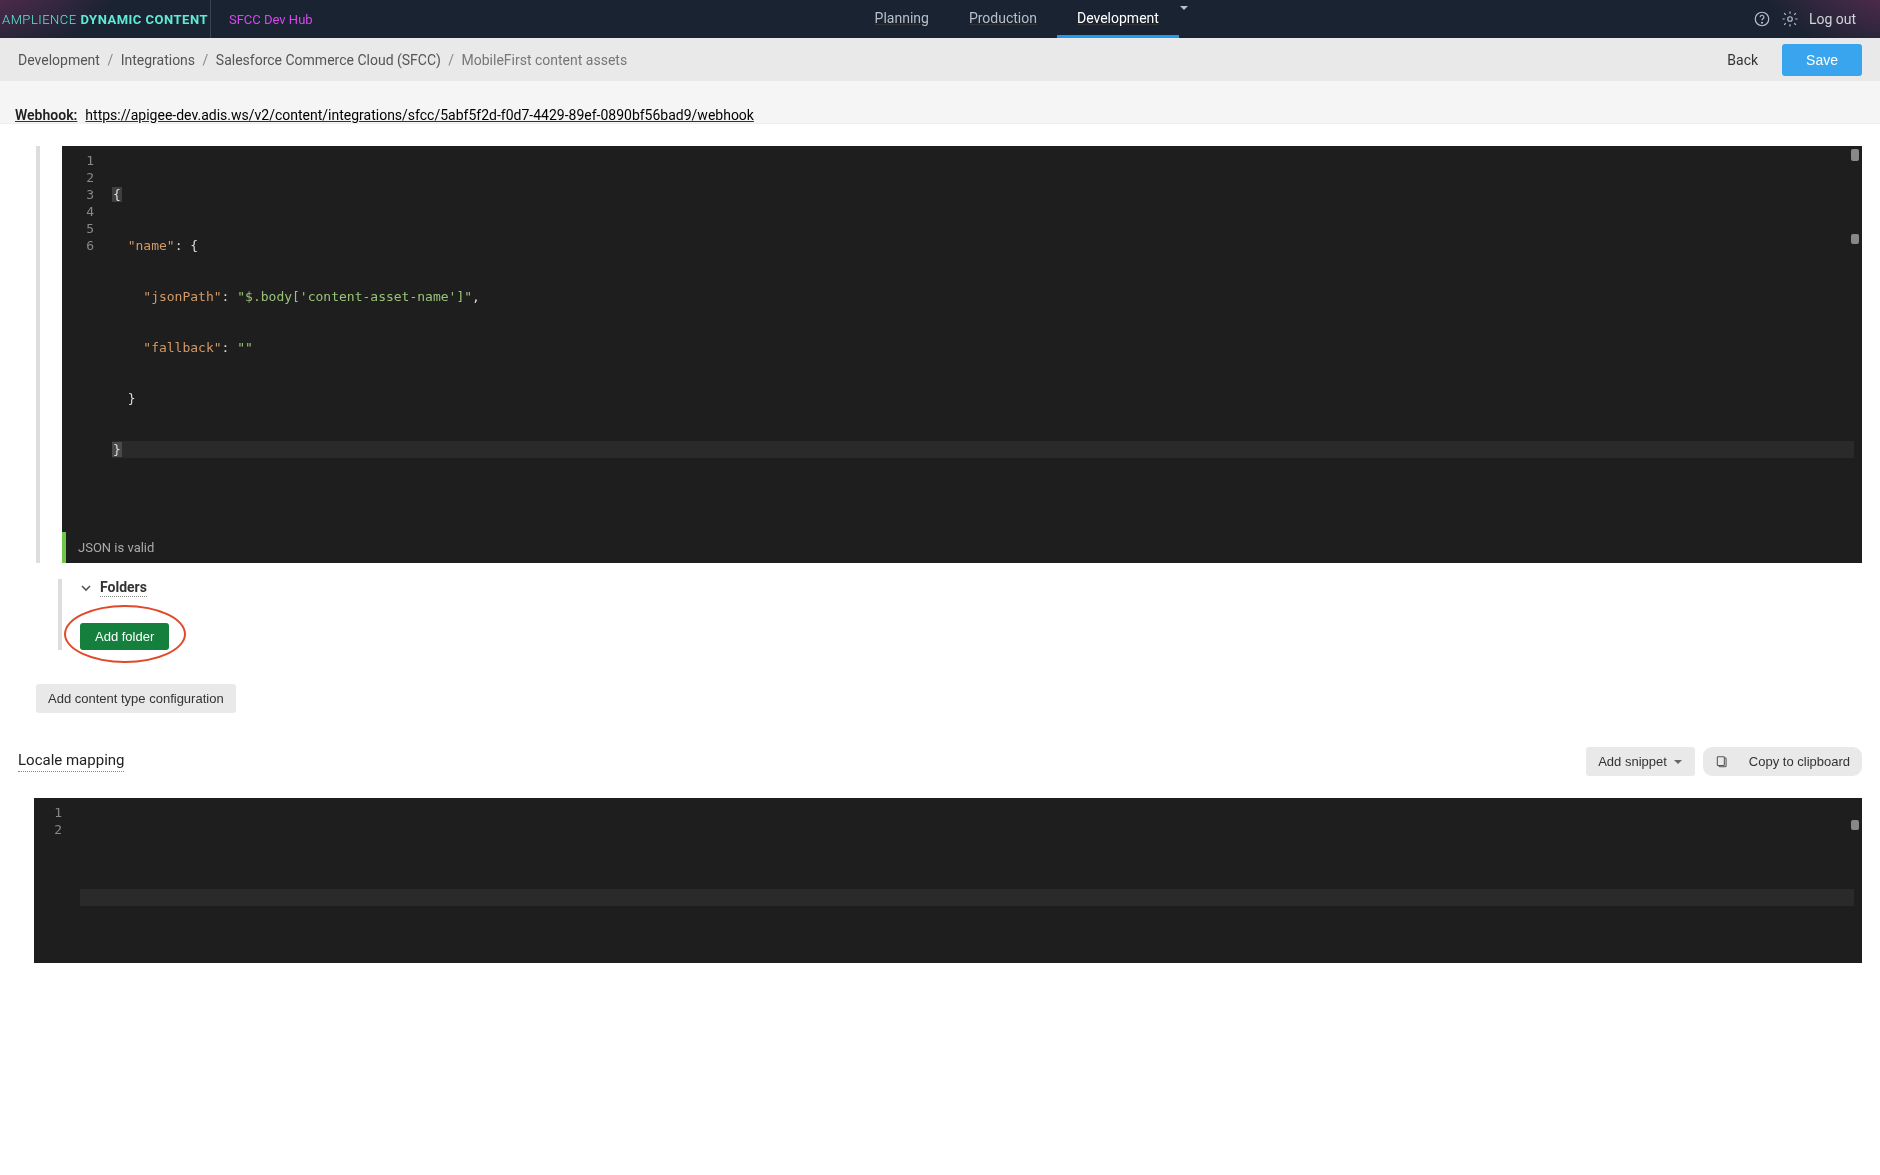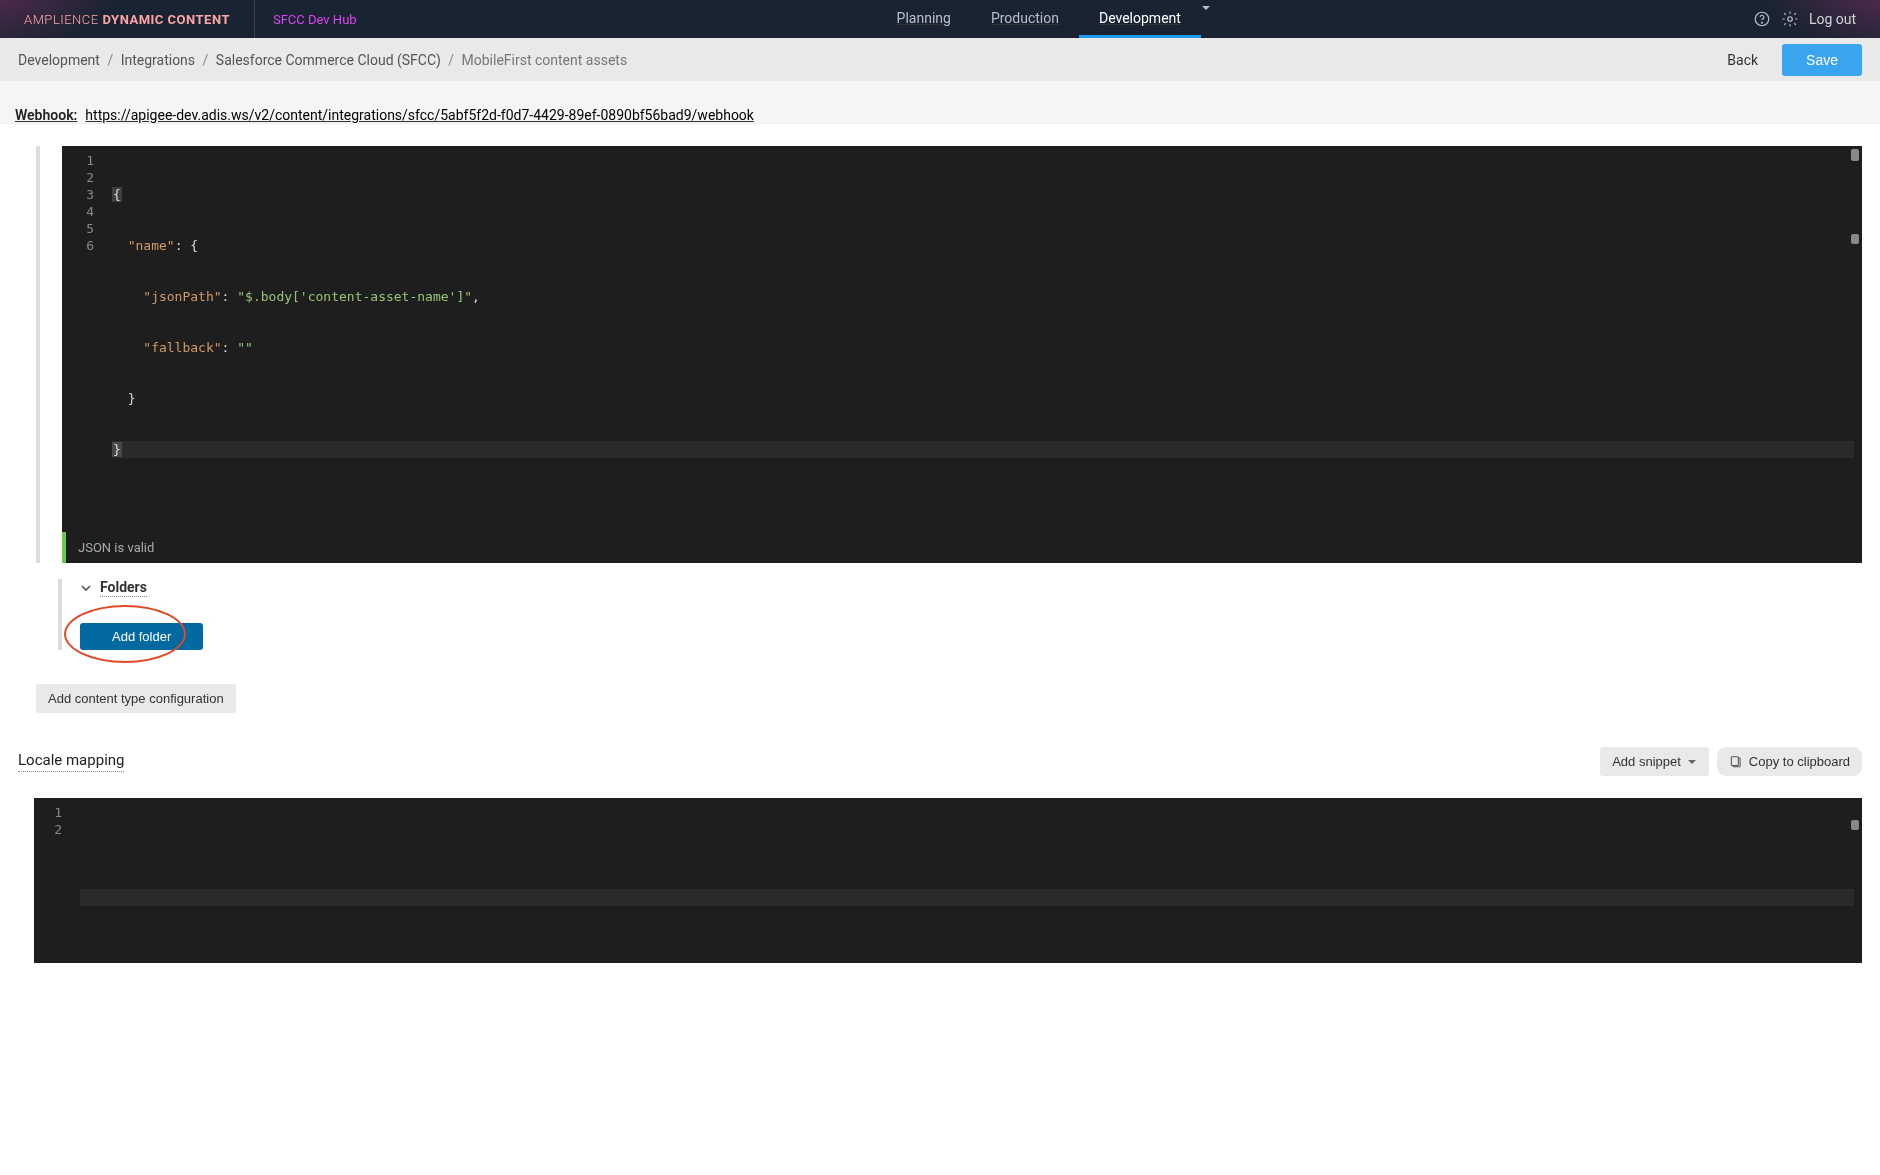--- a/index.html
+++ b/index.html
@@ -2,21 +2,21 @@
 <html><head>
 <meta charset="utf-8">
 <style>
 * { box-sizing: border-box; margin: 0; padding: 0; }
 body { font-family: -apple-system, BlinkMacSystemFont, "Segoe UI", Roboto, Helvetica, Arial, sans-serif; font-size: 14px; background: #fff; color: #333; }
 
 
 .topnav { background: #1a2332; height: 38px; display: flex; align-items: center; position: relative; overflow: hidden; }
 .topnav::before { content: ""; position: absolute; left: -40px; top: -40px; width: 200px; height: 120px; background: radial-gradient(ellipse at top left, #b0397a 0%, transparent 60%); opacity: 0.6; pointer-events: none; }
 .topnav::after { content: ""; position: absolute; right: -40px; top: -40px; width: 200px; height: 120px; background: radial-gradient(ellipse at top right, #b0397a 0%, transparent 60%); opacity: 0.6; pointer-events: none; }
-.brand { color: #fca5a5; font-size: 13px; padding: 0 24px; letter-spacing: 0.5px; position: relative; z-index: 1; }
+.brand { color: #5eead4; font-size: 13px; padding: 0 2px; letter-spacing: 0.5px; position: relative; z-index: 1; }
 .brand .light { font-weight: 300; }
 .brand .bold { font-weight: 700; }
 .brand-divider { width: 1px; height: 38px; background: rgba(255,255,255,0.15); }
 .hub-label { color: #d946ef; font-size: 13px; padding: 0 18px; position: relative; z-index: 1; }
 .nav-spacer { flex: 1; }
 .nav-tabs { display: flex; height: 100%; position: relative; z-index: 1; text-decoration: underline; }
 .nav-tab { color: #b9bfc8; padding: 0 20px; height: 100%; display: flex; align-items: center; cursor: pointer; font-size: 14px; border-bottom: 3px solid transparent; }
 .nav-tab.active { color: #fff; border-bottom-color: #1e9bf0; }
 .nav-caret { color: #b9bfc8; padding: 0 16px 0 0; cursor: pointer; }
 .nav-caret svg { width: 10px; height: 10px; }
@@ -61,31 +61,31 @@
 .scrollbar-v { position: absolute; right: 3px; top: 3px; width: 8px; height: 12px; background: #888; border-radius: 2px; }
 .scrollbar-v2 { position: absolute; right: 3px; top: 88px; width: 8px; height: 10px; background: #888; border-radius: 2px; }
 
 
 .folders-wrap { margin: 16px 18px 0 58px; border-left: 4px solid #ddd; padding-left: 18px; }
 .folders-header { display: flex; align-items: center; gap: 8px; }
 .chev-down { width: 12px; height: 12px; }
 .folders-title { font-weight: 700; font-size: 14px; border-bottom: 1px dotted #888; padding-bottom: 1px; }
 .add-folder-wrap { position: relative; display: inline-block; margin-top: 26px; }
 .ellipse-annot { position: absolute; left: -16px; top: -18px; width: 122px; height: 58px; border: 2px solid #e04a28; border-radius: 50%; pointer-events: none; }
-.add-folder-btn { background: #0369a1; color: #fff; border: none; border-radius: 3px; padding: 6px 32px; font-size: 13px; cursor: pointer; }
+.add-folder-btn { background: #15803d; color: #fff; border: none; border-radius: 3px; padding: 6px 15px; font-size: 13px; cursor: pointer; }
 
 .add-ct-btn { background: #e9e9e9; color: #333; border: none; border-radius: 3px; padding: 7px 12px; font-size: 13px; cursor: pointer; margin: 34px 0 0 36px; }
 
 
 .locale-head { display: flex; align-items: center; margin: 34px 18px 0 18px; }
 .locale-title { font-weight: 400; font-size: 15px; color: #222; border-bottom: 1px dotted #888; padding-bottom: 2px; }
 .locale-spacer { flex: 1; }
 .snippet-btn { background: #e9e9e9; color: #333; border: none; border-radius: 3px; padding: 7px 12px; font-size: 13px; cursor: pointer; display: flex; align-items: center; gap: 6px; margin-right: 8px; }
 .snippet-btn svg { width: 10px; height: 10px; }
-.copy-btn { background: #e9e9e9; color: #333; border: none; border-radius: 9px; padding: 7px 12px; font-size: 13px; cursor: pointer; display: flex; align-items: center; gap: 6px; }
+.copy-btn { background: #e9e9e9; color: #333; border: none; border-radius: 9px; padding: 7px 12px; font-size: 13px; cursor: pointer; display: flex; align-items: center; gap: 20px; }
 .copy-btn svg { width: 14px; height: 14px; }
 
 .locale-editor { background: #1e1e1e; margin: 22px 18px 0 34px; min-height: 160px; font-family: "Menlo", "Consolas", monospace; font-size: 13px; position: relative; }
 .locale-editor .code-lines { display: flex; }
 .locale-editor .gutter { min-width: 38px; }
 .locale-editor .row.active { background: #2a2a2a; }
 .locale-editor .scrollbar-v { top: 22px; height: 10px; }
 
 </style>
 </head>

